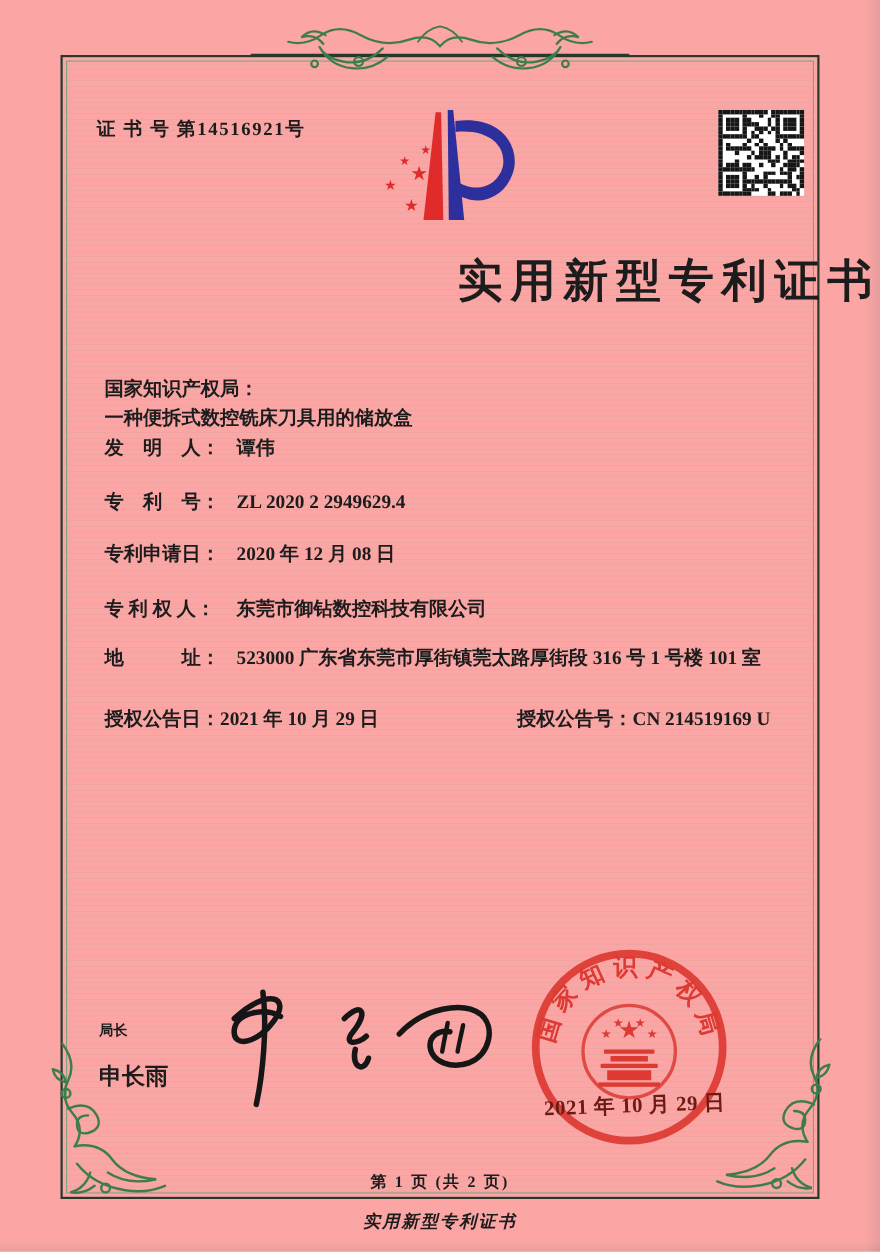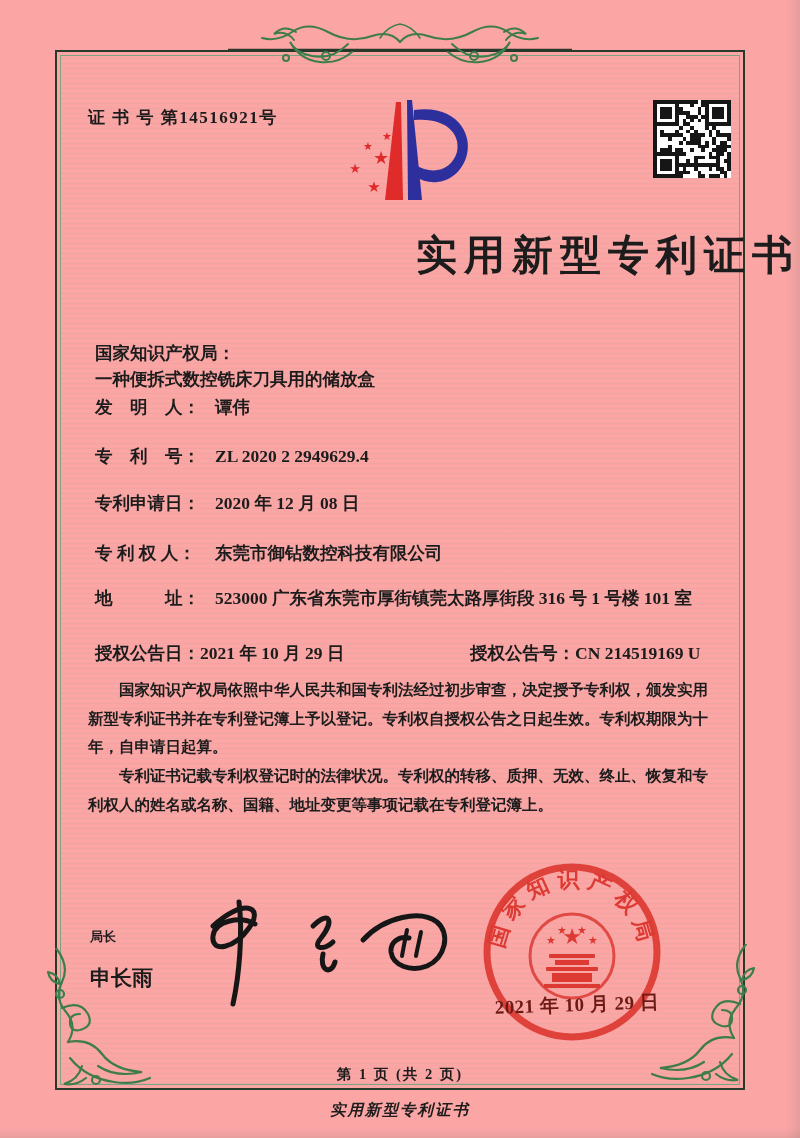--- a/index.html
+++ b/index.html
@@ -616,24 +616,20 @@
   <div class="row" style="top:585px">
     <span class="flabel">地　　　址：</span><span class="fvalue">523000 广东省东莞市厚街镇莞太路厚街段 316 号 1 号楼 101 室</span>
   </div>
   <div class="row" style="top:640px">
     <span>授权公告日：</span><span>2021 年 10 月 29 日</span>
     <span class="grant-pair2">
       <span>授权公告号：</span><span>CN 214519169 U</span>
     </span>
   </div>
 
-  <div class="body-text">
-    <p>国家知识产权局依照中华人民共和国专利法经过初步审查，决定授予专利权，颁发实用新型专利证书并在专利登记簿上予以登记。专利权自授权公告之日起生效。专利权期限为十年，自申请日起算。</p>
-    <p>专利证书记载专利权登记时的法律状况。专利权的转移、质押、无效、终止、恢复和专利权人的姓名或名称、国籍、地址变更等事项记载在专利登记簿上。</p>
-  </div>
 
   <div class="sig-title">局长</div>
   <div class="sig-name">申长雨</div>
   <svg class="signature-svg" viewBox="0 0 275 120">
     <g fill="none" stroke="#161616" stroke-width="5" stroke-linecap="round">
       <path d="M28,34 C58,6 80,14 64,36 C50,56 26,62 28,44 C30,28 56,24 70,32"></path>
       <path d="M54,10 C58,42 54,84 48,112"></path>
       <path d="M128,34 C144,18 150,28 136,46 C126,58 140,58 148,50"></path>
       <path d="M138,62 C134,78 146,84 150,70"></path>
       <path d="M178,48 C200,24 236,18 252,30 C266,42 260,66 242,74 C226,80 208,74 206,60 C205,50 214,44 224,46"></path>

